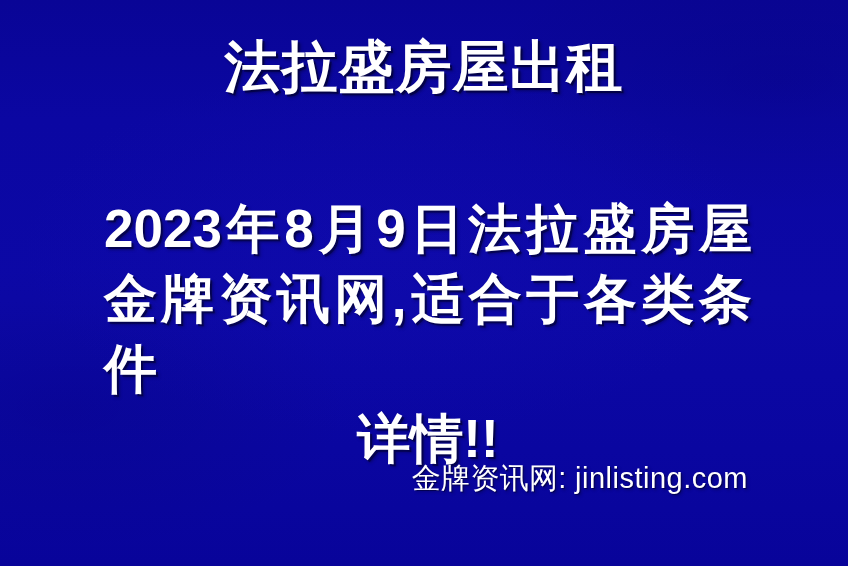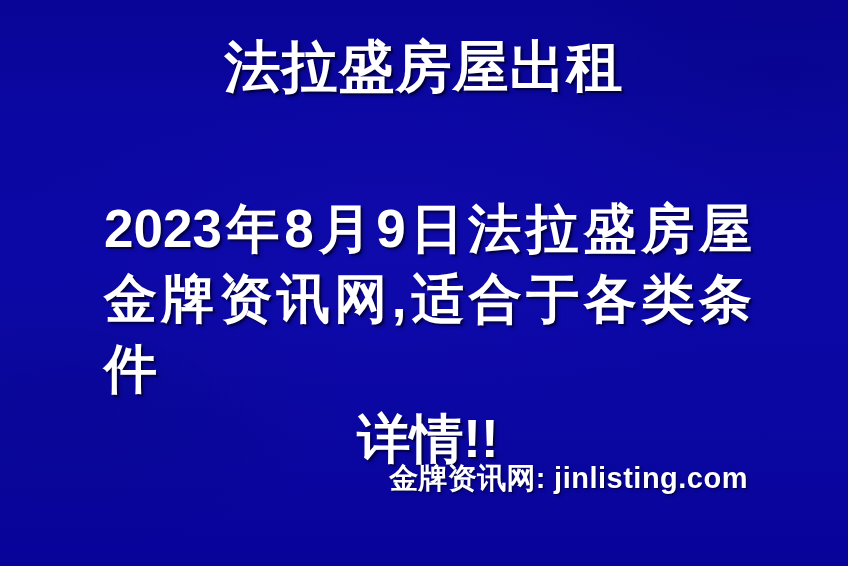--- a/index.html
+++ b/index.html
@@ -95,21 +95,21 @@
     position: absolute;
     top: 460px;
     left: 0;
     width: 848px;
     padding-right: 100px;
     box-sizing: border-box;
     text-align: right;
     color: #ffffff;
     font-size: 29px;
     line-height: 36px;
-    font-weight: 700;
+    font-weight: 400;
     letter-spacing: 0.3px;
     white-space: nowrap;
     text-shadow:
       1px 1px 0 rgba(0,0,40,0.55),
       2px 2px 3px rgba(0,0,30,0.35);
   }
   #footer .site {
     letter-spacing: 0.5px;
   }
 </style>

